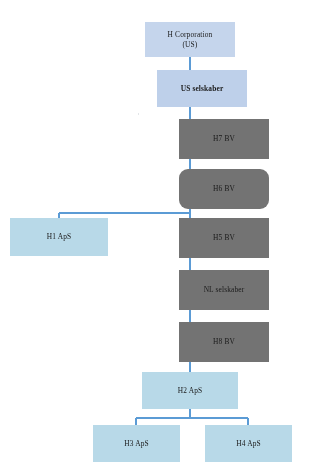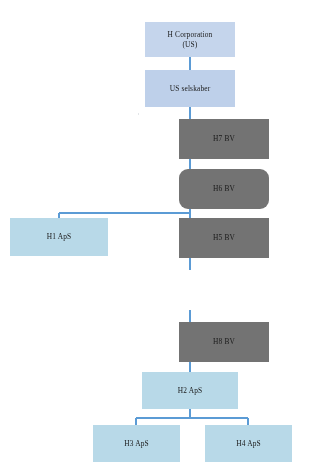--- a/index.html
+++ b/index.html
@@ -92,21 +92,21 @@
 
       <line x1="248" y1="418" x2="248" y2="425"></line>
     </g>
   </svg>
 
   <div class="node fill-blue-lav" style="left:145px; top:22px; width:90px; height:35px;">
     <span class="node-label">H Corporation
 (US)</span>
   </div>
 
-  <div class="node fill-blue-lav-2" style="left:145px; top:70px; width:90px; height:37px;">
+  <div class="node fill-blue-lav-2" style="left:157px; top:70px; width:90px; height:37px;font-weight:bold;">
     <span class="node-label">US selskaber</span>
   </div>
 
   <span class="stray-mark" style="left:138px; top:111px;">:</span>
 
   <div class="node fill-peach" style="left:145px; top:119px; width:90px; height:40px;">
     <span class="node-label">H7 BV</span>
   </div>
 
   <div class="node fill-peach" style="left:145px; top:169px; width:90px; height:40px;border-radius:9px;">
@@ -114,20 +114,23 @@
   </div>
 
   <div class="node fill-blue-cyan" style="left:10px; top:218px; width:98px; height:38px;">
     <span class="node-label">H1 ApS</span>
   </div>
 
   <div class="node fill-peach" style="left:145px; top:218px; width:90px; height:40px;">
     <span class="node-label">H5 BV</span>
   </div>
 
+  <div class="node fill-peach" style="left:145px; top:270px; width:90px; height:40px;">
+    <span class="node-label">NL selskaber</span>
+  </div>
 
   <div class="node fill-peach" style="left:145px; top:322px; width:90px; height:40px;">
     <span class="node-label">H8 BV</span>
   </div>
 
   <div class="node fill-blue-cyan" style="left:142px; top:372px; width:96px; height:37px;text-align:center;">
     <span class="node-label">H2 ApS</span>
   </div>
 
   <div class="node fill-blue-cyan" style="left:93px; top:425px; width:87px; height:37px;">

